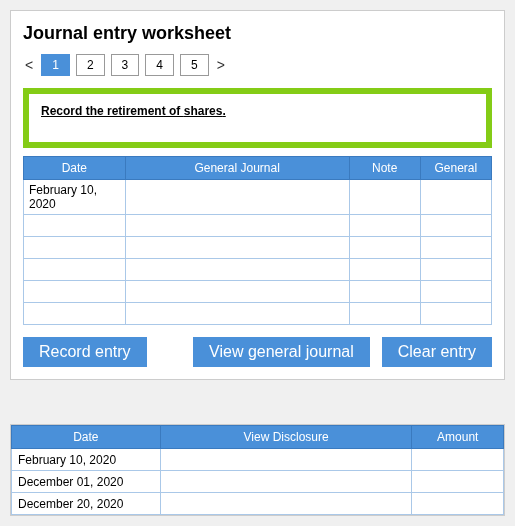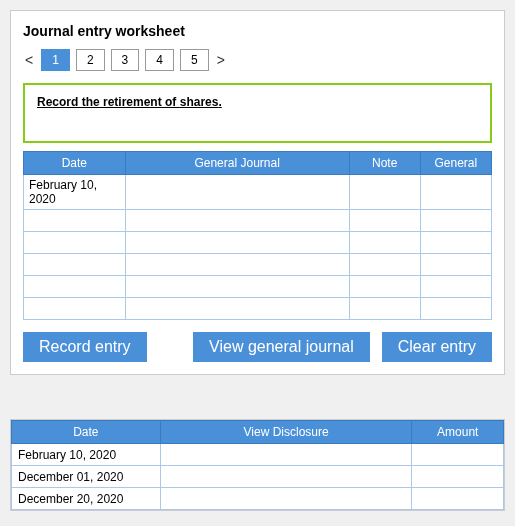--- a/index.html
+++ b/index.html
@@ -13,21 +13,21 @@
 
     .worksheet-container {
       background: #fff;
       border: 1px solid #ccc;
       padding: 12px;
       margin-bottom: 16px;
     }
 
     .title {
       font-weight: bold;
-      font-size: 14px;
+      font-size: 18px;
       margin-bottom: 10px;
     }
 
     .tabs-row {
       display: flex;
       align-items: center;
       gap: 6px;
       margin-bottom: 12px;
     }
 
@@ -48,21 +48,21 @@
       font-size: 12px;
     }
 
     .tab.active {
       background: #4a90d9;
       color: white;
       border-color: #4a90d9;
     }
 
     .instruction-box {
-      border: 2px solid #84cc16;
+      border: 6px solid #84cc16;
       padding: 10px 12px;
       margin-bottom: 8px;
       min-height: 60px;
       font-size: 12px;
     }
 
     .instruction-box span {
       font-weight: bold;
       text-decoration: underline;
     }

